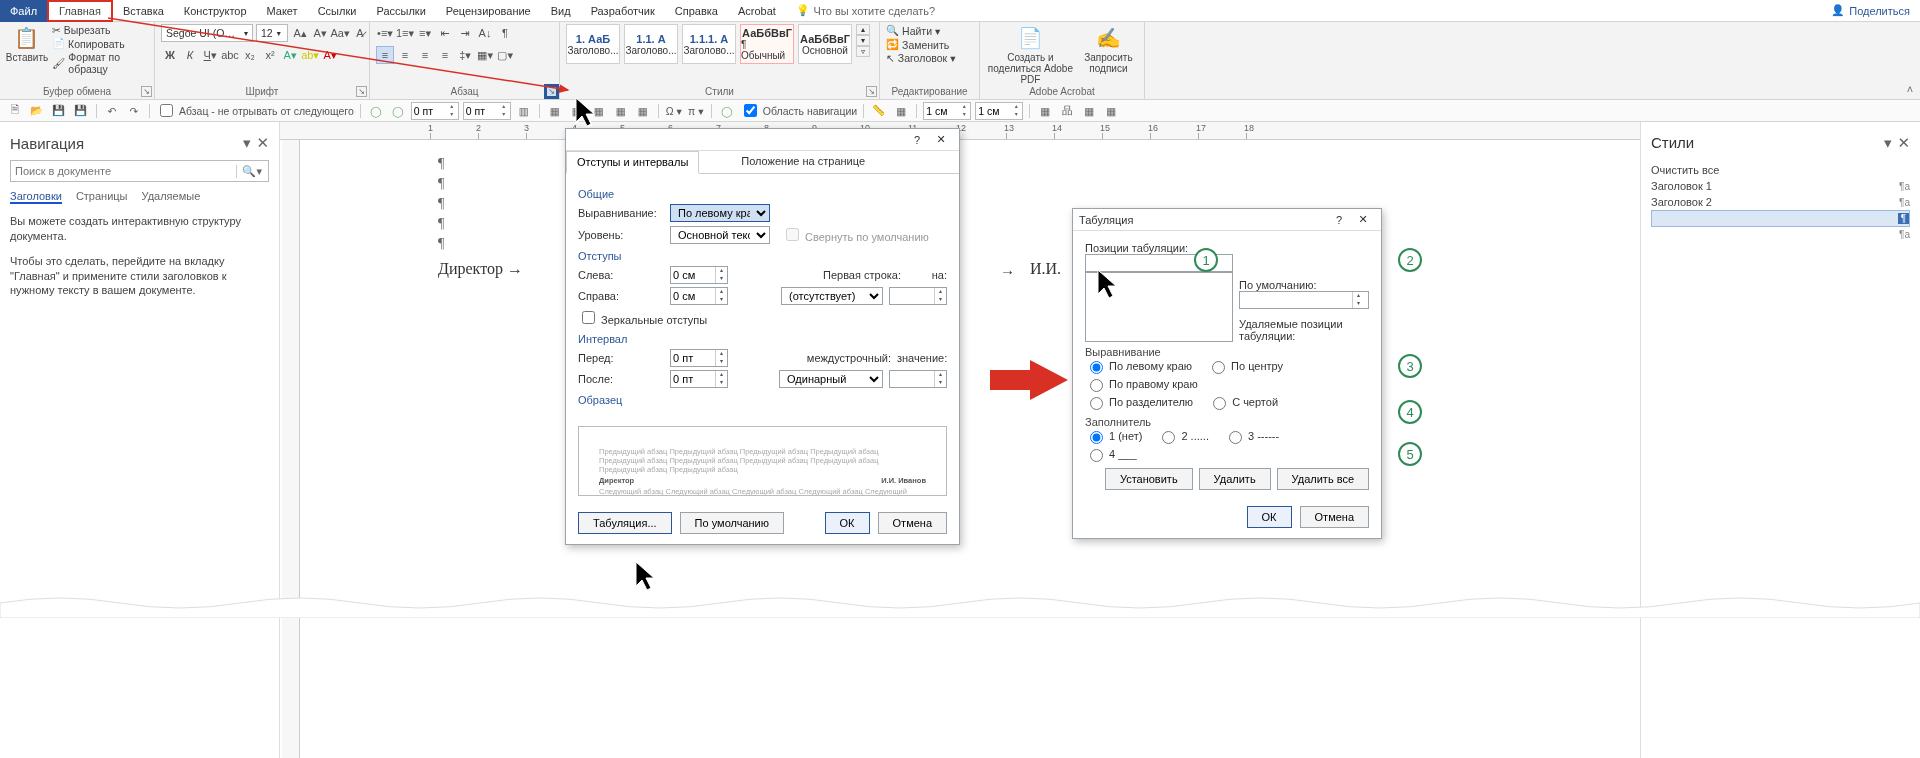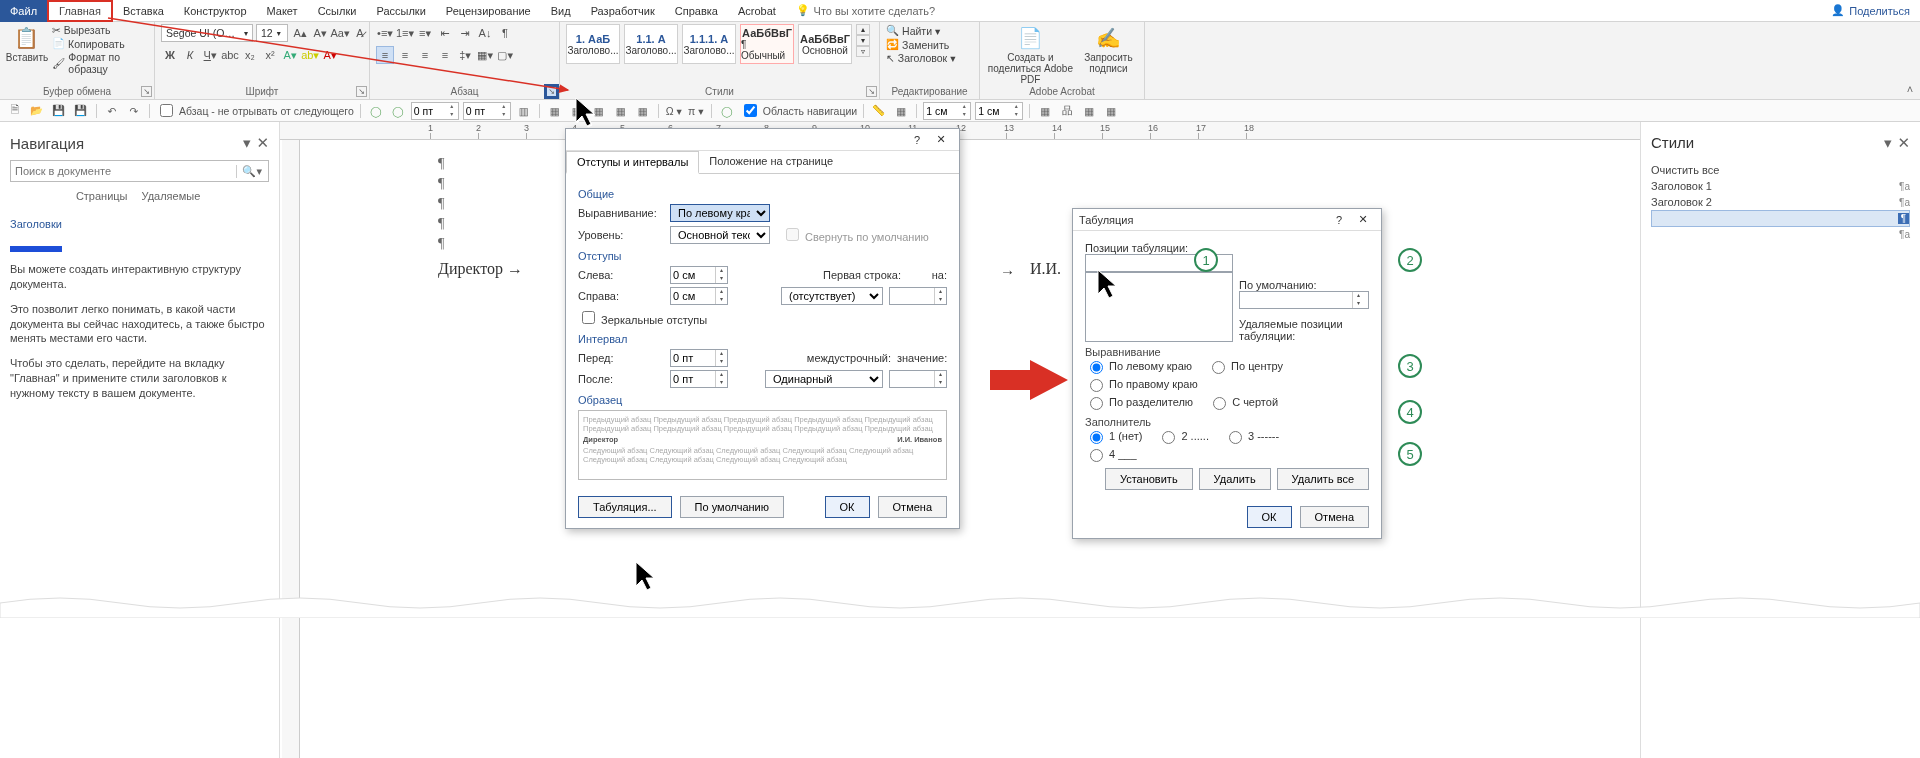--- a/index.html
+++ b/index.html
@@ -54,21 +54,21 @@
 
 
 .workspace{display:flex;height:calc(758px - 22px - 78px - 22px);}
 .navpane{width:280px;border-right:1px solid #ddd;padding:8px 10px;background:#fff;}
 .navpane h2{font-size:15px;font-weight:400;color:#444;margin:4px 0 8px;display:flex;align-items:center;}
 .navhead-ctrls{margin-left:auto;display:flex;gap:6px;color:#666;}
 .searchwrap{display:flex;border:1px solid #bbb;height:22px;align-items:center;}
 .searchwrap input{border:none;flex:1;font-size:11px;padding:0 4px;outline:none;}
 .navtabs{display:flex;gap:14px;margin:8px 0 10px;font-size:11px;}
 .navtabs span{color:#666;}
-.navtabs span.on{color:#2b579a;border-bottom:6px solid #1d4ed8;padding-bottom:16px;margin-top:28px;}
+.navtabs span.on{color:#2b579a;border-bottom:2px solid #1d4ed8;padding-bottom:0;}
 .navtext{font-size:11px;color:#444;line-height:1.35;}
 .navtext p{margin:0 0 10px;}
 
 .docarea{flex:1;position:relative;background:#fff;}
 .hruler{height:18px;border-bottom:1px solid #ccc;display:flex;align-items:flex-end;padding-left:150px;font-size:9px;color:#666;background:#f7f7f7;}
 .hruler span{display:inline-block;width:48px;border-left:1px solid #aaa;height:6px;position:relative;}
 .hruler span b{position:absolute;top:-10px;left:-3px;font-weight:normal;}
 .vruler{position:absolute;left:2px;top:18px;width:18px;bottom:0;background:#f7f7f7;border-right:1px solid #ccc;}
 .page{position:absolute;left:30px;top:18px;right:0;bottom:0;background:#fff;}
 .para{position:absolute;font-family:"Times New Roman",serif;}
@@ -78,33 +78,33 @@
 .stylespane h2{font-size:15px;font-weight:400;margin:4px 0 10px;display:flex;}
 .stylerow{display:flex;align-items:center;justify-content:space-between;font-size:11px;padding:2px 0;color:#444;}
 .stylerow .mark{font-size:10px;color:#888;}
 .stylerow.cur{background:#dbe7f5;border:1px solid #9bb9e0;}
 
 
 .dlg{position:absolute;background:#fff;border:1px solid #9aa2ac;box-shadow:2px 3px 8px rgba(0,0,0,.25);font-size:11px;}
 .dlg .titlebar{height:22px;display:flex;align-items:center;padding:0 6px;border-bottom:1px solid #ddd;}
 .dlg .titlebar .t{flex:1;}
 .dlg .titlebar .x{width:24px;text-align:center;}
-.dlg .tabs{display:flex;border-bottom:1px solid #ccc;}
+.dlg .tabs{display:flex;border-bottom:1px solid #ccc;gap:32px;}
 .dlg .tabs div{padding:4px 10px;}
 .dlg .tabs div.on{border-bottom:2px solid #fff;background:#fff;border-top:1px solid #ccc;border-left:1px solid #ccc;border-right:1px solid #ccc;margin-bottom:-1px;color:#000;}
 .dlg .body{padding:8px 12px 10px;}
 .dlg .row{display:flex;align-items:center;margin:3px 0;gap:6px;}
 .dlg .lbl{width:86px;}
 .dlg .section{color:#2b579a;margin:6px 0 4px;}
 .dlg select,.dlg input[type=text]{border:1px solid #9aa2ac;height:18px;font-size:11px;padding:0 3px;background:#fff;}
 .dlg .numbox{display:inline-flex;border:1px solid #9aa2ac;height:18px;background:#fff;}
 .dlg .numbox input{border:none;width:44px;font-size:11px;padding:0 2px;}
 .dlg .numbox .sp{width:12px;display:flex;flex-direction:column;}
 .dlg .numbox .sp span{flex:1;font-size:6px;text-align:center;line-height:7px;color:#555;border-left:1px solid #ccc;}
-.dlg .preview{border:1px solid #bbb;height:70px;margin-top:4px;padding:4px;font-size:7.5px;color:#aaa;line-height:1.2;overflow:hidden;}
+.dlg .preview{border:1px solid #bbb;height:70px;margin-top:20px;padding:20px;font-size:7.5px;color:#aaa;line-height:1.2;overflow:hidden;}
 .dlg .btns{display:flex;justify-content:flex-end;gap:8px;padding:6px 12px 10px;}
 .dlg .btns.split{justify-content:space-between;}
 .dlg button{border:1px solid #9aa2ac;background:#f4f4f4;height:22px;padding:0 14px;font-size:11px;}
 .dlg button.primary{border:1px solid #2b579a;background:#eaf1fb;}
 .dlg fieldset{border:none;padding:0;margin:4px 0;}
 .dlg legend{color:#444;padding:0;}
 .dlg label.radio{display:inline-flex;align-items:center;gap:3px;margin-right:12px;font-size:11px;}
 .dlg .listbox{border:1px solid #9aa2ac;height:70px;width:148px;background:#fff;position:relative;}
 .dlg .listbox .sbar{position:absolute;right:0;top:0;width:10px;border-left:0;background:#eee;}
 .cursor{position:absolute;pointer-events:none;}
@@ -376,21 +376,20 @@
         <input placeholder="Поиск в документе" style="">
         <span style="border-left:1px solid #ccc;padding:0 6px;color:#666">🔍▾</span>
       </div>
     <div class="navtabs">
       <span class="on">Заголовки</span>
       <span>Страницы</span>
       <span>Удаляемые</span>
     </div>
     <div class="navtext">
       <p>Вы можете создать интерактивную структуру документа.</p>
-      <p>Это позволит легко понимать, в какой части документа вы сейчас находитесь, а также быстро менять местами его части.</p>
       <p>Чтобы это сделать, перейдите на вкладку "Главная" и примените стили заголовков к нужному тексту в вашем документе.</p>
     </div>
   </div>
 
   <div class="docarea">
     <div class="hruler">
       <span>
           <b>1</b>
         </span>
         <span>
@@ -560,21 +559,21 @@
     </div>
     <div class="row">
       <span class="lbl">После:</span>
       <span class="numbox">
           <input value="0 пт" style="">
           <span class="sp">
             <span>▴</span>
             <span>▾</span>
           </span>
         </span>
-      <select style="width:118px;margin-left:auto"><option>Одинарный</option></select>
+      <select style="width:104px;margin-left:auto"><option>Одинарный</option></select>
       <span class="numbox">
           <input style="">
           <span class="sp">
             <span>▴</span>
             <span>▾</span>
           </span>
         </span>
     </div>
 
     <div class="section">Образец</div>

